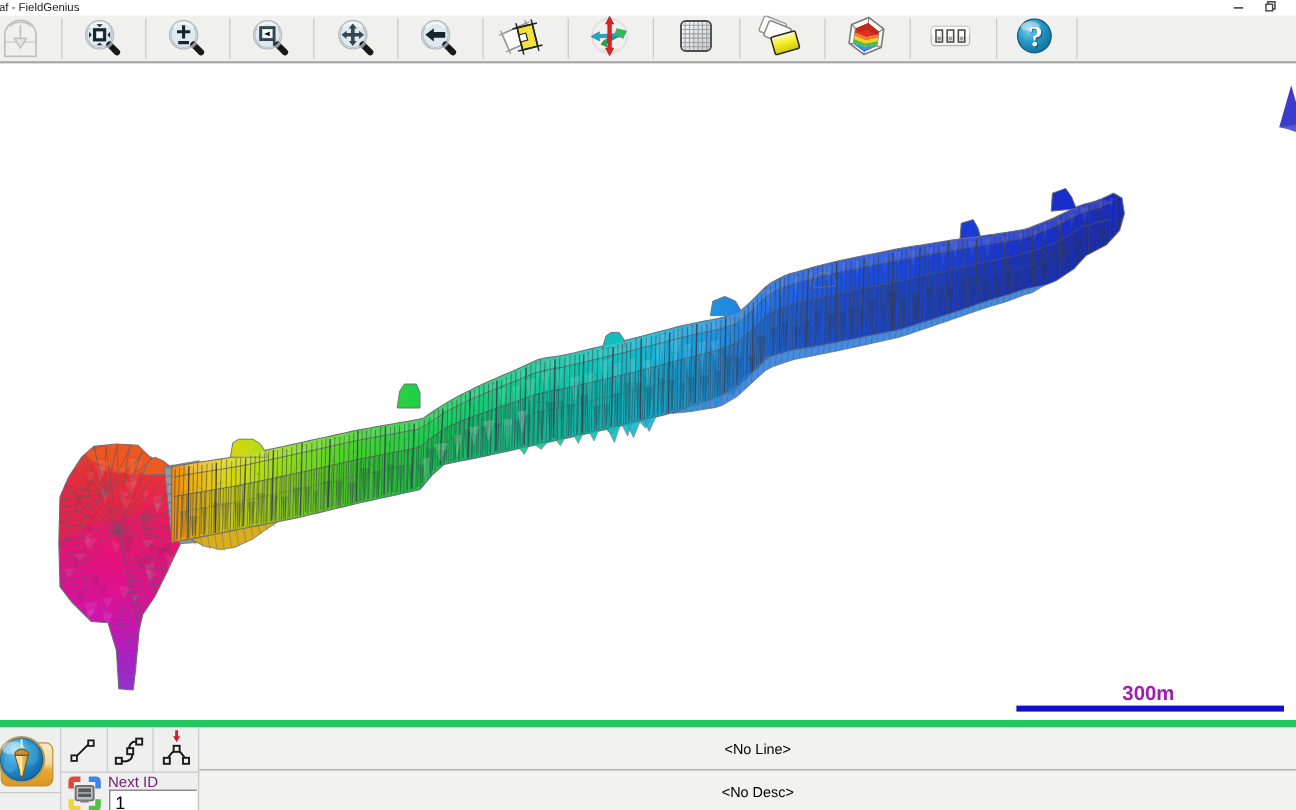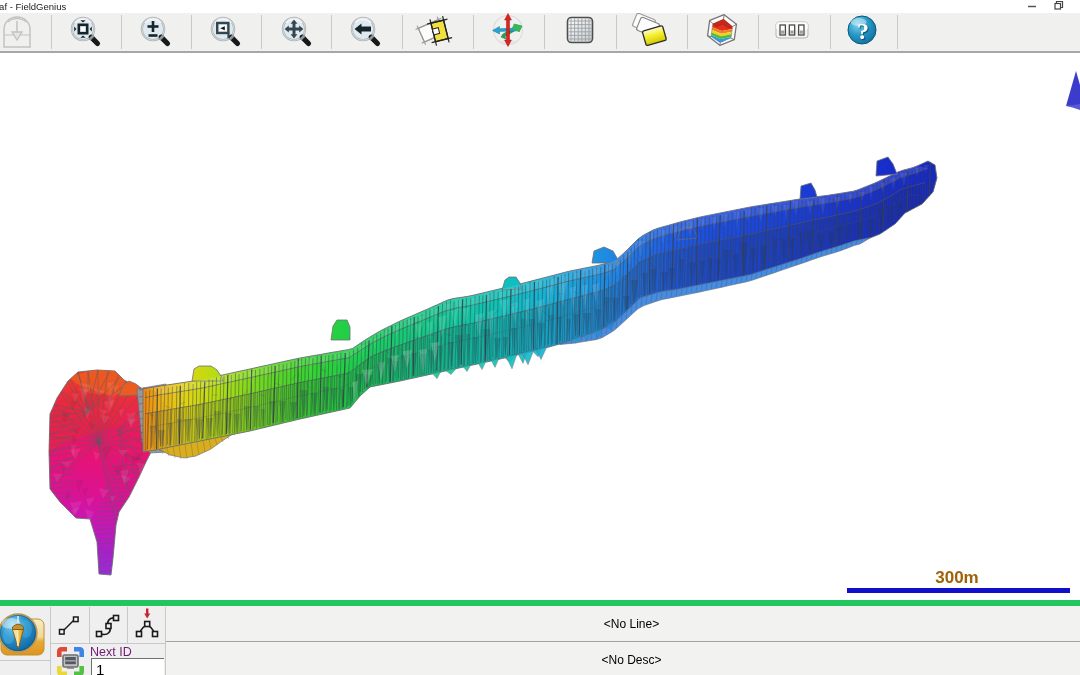--- a/index.html
+++ b/index.html
@@ -11,21 +11,21 @@
 #bottom{position:absolute;left:0;top:600px;width:1080px;height:75px;background:#efefef;border-top:6px solid #22c55e;}
 .vline{position:absolute;background:#c8c8c8;width:1px;}
 .hline{position:absolute;background:#c8c8c8;height:1px;}
 #noline{position:absolute;left:166px;top:1px;width:931px;height:34px;background:#f2f2f1;
  font-size:12px;color:#000;text-align:center;line-height:34px;}
 #nodesc{position:absolute;left:166px;top:36px;width:931px;height:35px;background:#f2f2f1;
  font-size:12px;color:#000;text-align:center;line-height:37px;}
 #ndlabel{position:absolute;left:90px;top:39px;width:76px;height:28px;font-size:12.5px;color:#701a75;text-align:left;}
 #ndinput{position:absolute;left:91px;top:52px;width:73px;height:19px;background:#fff;
  border-top:1px solid #707070;border-left:1px solid #707070;font-size:15px;color:#000;padding-left:4px;line-height:22px;box-sizing:border-box;}
-#scaletxt{position:absolute;left:897px;top:515px;width:120px;text-align:center;font-size:17px;font-weight:bold;color:#a16207;}
+#scaletxt{position:absolute;left:897px;top:515px;width:120px;text-align:center;font-size:17px;font-weight:bold;color:#a21caf;}
 #scalebar{position:absolute;left:847px;top:535px;width:223px;height:5px;background:#1010cc;}
 </style></head><body>
 <div id="titlebar">
     <span id="titletxt">laf - FieldGenius</span>
 <svg class="abs" style="left:1020px;top:0" width="60" height="13">
 <line x1="8" y1="6.5" x2="16" y2="6.5" stroke="#555" stroke-width="1.5"></line>
 <rect x="35" y="3.5" width="5.5" height="5.5" fill="none" stroke="#444" stroke-width="1.2"></rect>
 <path d="M36.5,3.5 L36.5,1.5 L42.5,1.5 L42.5,7.5 L40.5,7.5" fill="none" stroke="#444" stroke-width="1.2"></path>
 </svg>
   </div>

